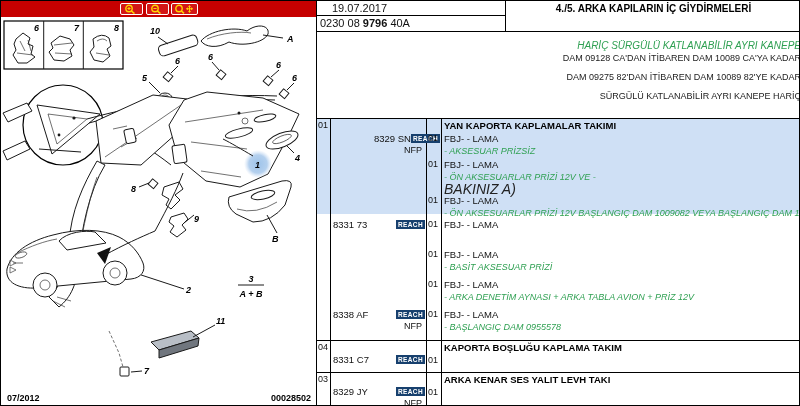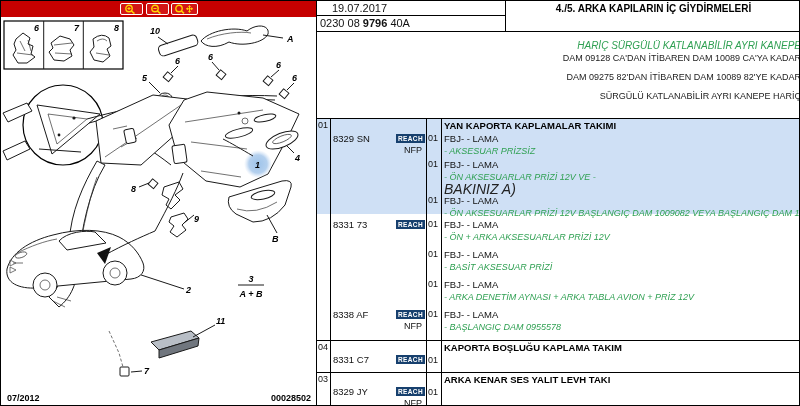--- a/index.html
+++ b/index.html
@@ -296,21 +296,21 @@
       <div class="note-bk nb3">DAM 09275 82'DAN İTİBAREN DAM 10089 82'YE KADAR</div>
       <div class="note-bk nb4">SÜRGÜLÜ KATLANABİLİR AYRI KANEPE HARİÇ</div>
     </div>
 
     <div class="ttable">
 
       <div class="tgroup g1">
         <div class="hlband"></div>
         <div class="gidx">01</div>
         <div class="gref">
-          <div class="refblk" style="top:14px;">
+          <div class="refblk" style="top:14px;margin-left:41px;">
             <div class="refrow">
               <span class="refcode">8329 SN</span>
               <span class="reach">REACH</span>
             </div>
             <div class="nfp">NFP</div>
           </div>
           <div class="refblk" style="top:100px;">
             <div class="refrow">
               <span class="refcode">8331 73</span>
               <span class="reach">REACH</span>
@@ -347,21 +347,20 @@
             <div class="qty">01</div>
             <div class="etxt">
               <div class="ename">FBJ- - LAMA</div>
               <div class="enote">- ÖN AKSESUARLAR PRİZİ 12V BAŞLANGIÇ DAM 1009082 VEYA BAŞLANGIÇ DAM 10090CA</div>
             </div>
           </div>
           <div class="entry" style="top:100px;">
             <div class="qty">01</div>
             <div class="etxt">
               <div class="ename">FBJ- - LAMA</div>
-              <div class="enote">- ÖN + ARKA AKSESUARLAR PRİZİ 12V</div>
             </div>
           </div>
           <div class="entry" style="top:130px;">
             <div class="qty">01</div>
             <div class="etxt">
               <div class="ename">FBJ- - LAMA</div>
               <div class="enote">- BASİT AKSESUAR PRİZİ</div>
             </div>
           </div>
           <div class="entry" style="top:160px;">

